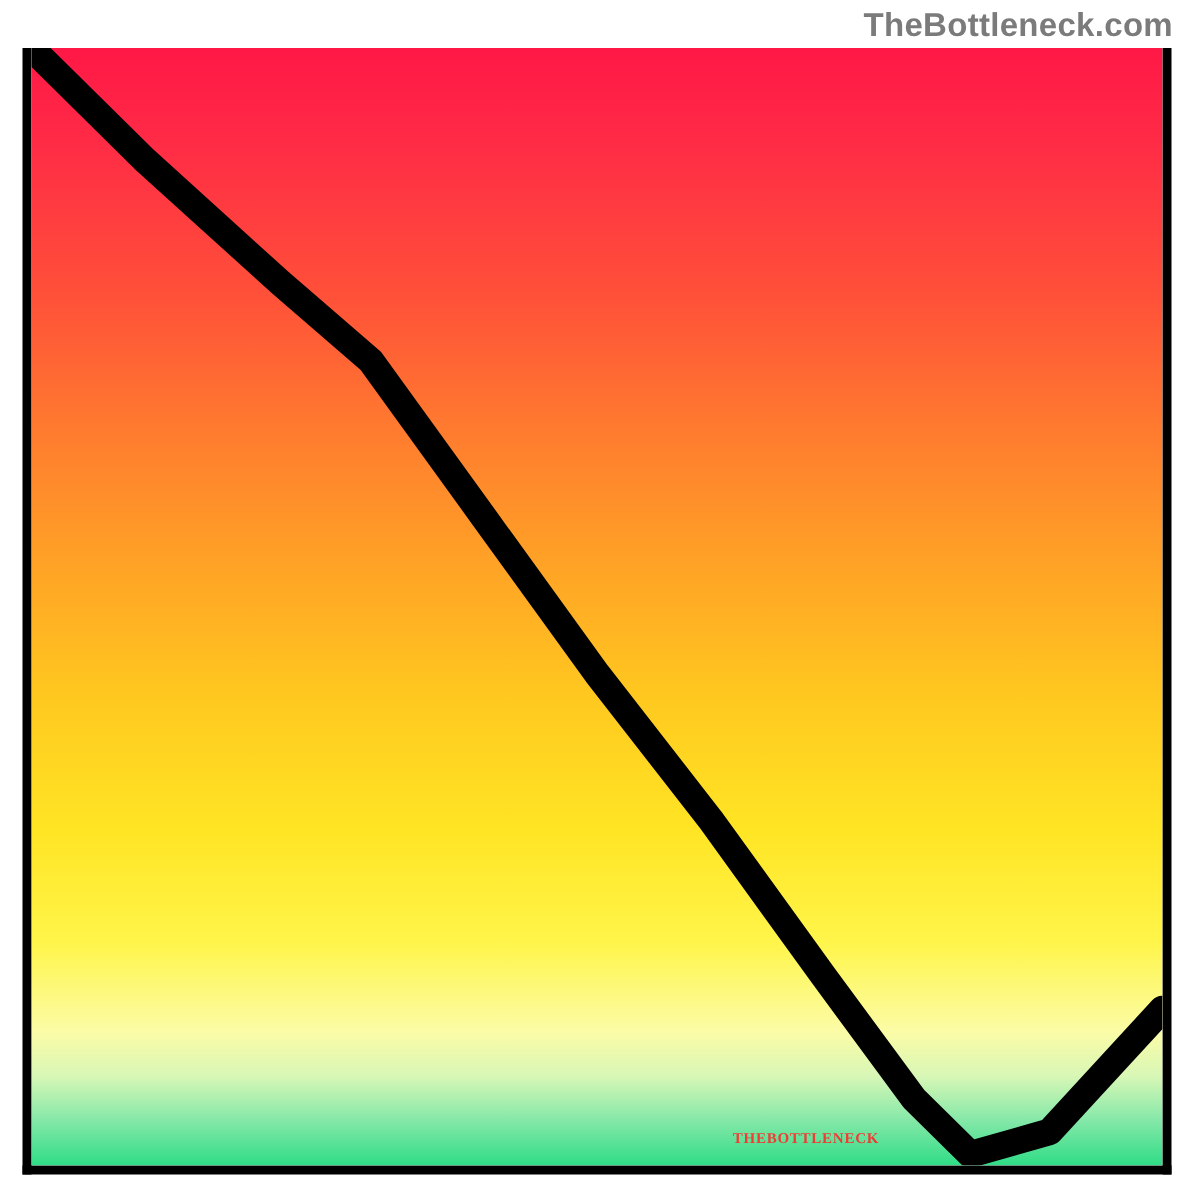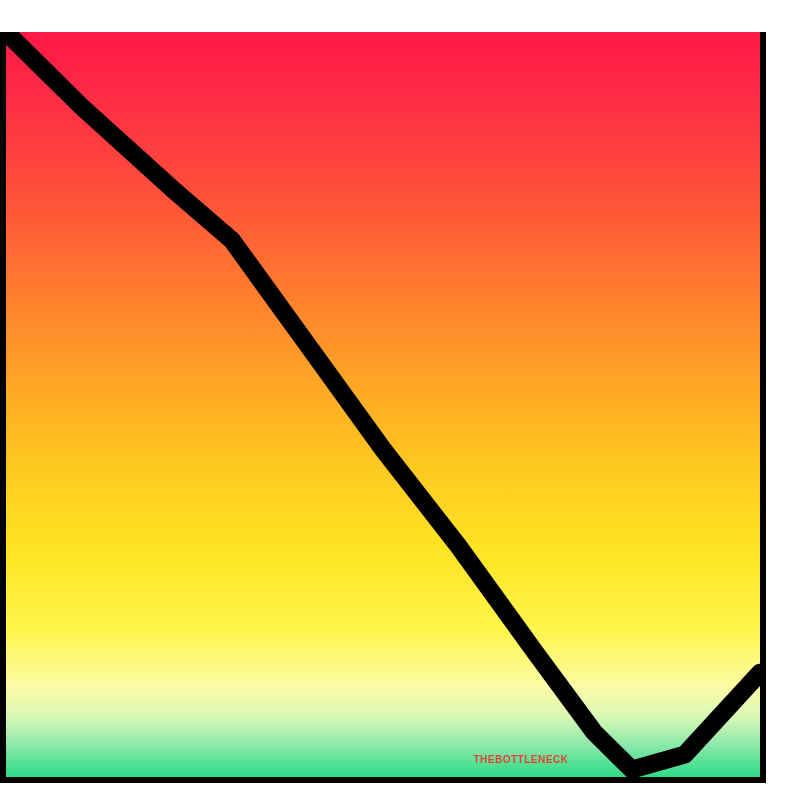--- a/index.html
+++ b/index.html
@@ -19,28 +19,29 @@
     position: absolute;
     top: 4px;
     right: 18px;
     font-size: 22px;
     font-weight: 600;
     color: #7b7b7b;
     letter-spacing: 0.2px;
   }
   .plot-frame {
     position: absolute;
-    left: 0;
+    left: 15px;
     top: 32px;
     width: 766px;
     height: 751px;
     box-sizing: border-box;
     border: 6px solid #000;
     border-top: none;     
     overflow: hidden;
+    font-family: Liberation Serif, serif;
   }
   
   .gradient {
     position: absolute;
     inset: 0;
     
     background: linear-gradient(
       to bottom,
       #ff1846 0%,
       #ff2a46 8%,
@@ -81,20 +82,21 @@
     color: #ff2a2a;
     opacity: 0.9;
     white-space: nowrap;
   }
 </style>
 </head>
 <body>
 
 <div class="wrap">
 
+  <div class="attribution">TheBottleneck.com</div>
 
   <div class="plot-frame">
     <div class="gradient"></div>
 
     <svg class="line" viewBox="0 0 100 100" preserveAspectRatio="none">
       <path d="M0.00 0.00 L10.00 10.00 L22.00 21.00 L30.00 28.00 L40.00 42.00 L50.00 56.00 L60.00 69.00 L70.00 83.00 L78.00 94.00 L83.00 99.00 L90.00 97.00 L100.00 86.00"></path>
     </svg>
 
     <div class="tiny-mark">THEBOTTLENECK</div>
   </div>

